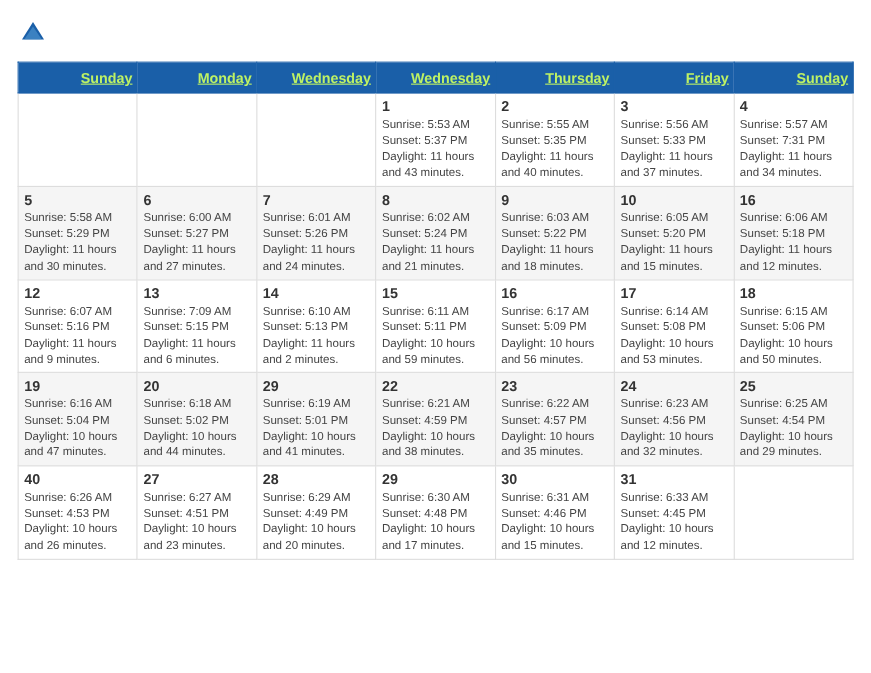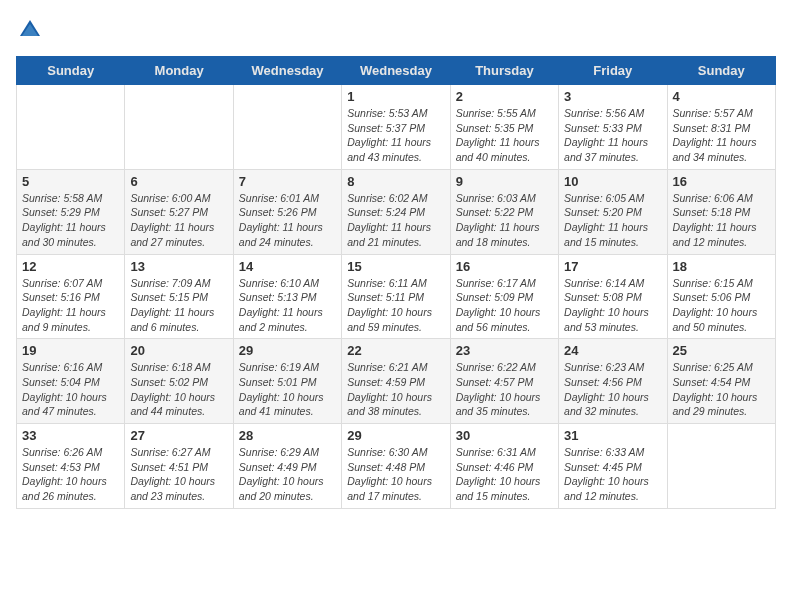--- a/index.html
+++ b/index.html
@@ -45,26 +45,27 @@
       font-size: 16px;
       color: #555;
     }
     .calendar {
       width: 100%;
       border-collapse: collapse;
       border: 1px solid #ccc;
     }
     .calendar th {
       background: #1a5fa8;
-      color: #e5e5e5;
+      color: #bef264;
       font-size: 13px;
       font-weight: bold;
       padding: 6px 4px;
-      text-align: center;
+      text-align: right;
       border: 1px solid #1a5fa8;
+      text-decoration: underline;
     }
     .calendar td {
       vertical-align: top;
       border: 1px solid #ddd;
       padding: 4px 5px;
       width: 108px;
       min-height: 80px;
       background: #fff;
     }
     .calendar tr:nth-child(even) td {
@@ -74,21 +75,20 @@
       font-size: 13px;
       font-weight: bold;
       color: #333;
       display: block;
       margin-bottom: 2px;
     }
     .day-info {
       font-size: 10.5px;
       color: #444;
       line-height: 1.4;
-      font-style: italic;
     }
     .empty-cell {
       background: #fff !important;
     }
   </style>
 </head>
 <body>
 
 <div class="header">
   <div class="logo">
@@ -141,21 +141,21 @@
         <td>
           <span class="day-number">3</span>
           <div class="day-info">Sunrise: 5:56 AM
 Sunset: 5:33 PM
 Daylight: 11 hours
 and 37 minutes.</div>
         </td>
         <td>
           <span class="day-number">4</span>
           <div class="day-info">Sunrise: 5:57 AM
-Sunset: 8:31 PM
+Sunset: 7:31 PM
 Daylight: 11 hours
 and 34 minutes.</div>
         </td>
       </tr>
       <tr>
         <td>
           <span class="day-number">5</span>
           <div class="day-info">Sunrise: 5:58 AM
 Sunset: 5:29 PM
 Daylight: 11 hours
@@ -301,21 +301,21 @@
         <td>
           <span class="day-number">25</span>
           <div class="day-info">Sunrise: 6:25 AM
 Sunset: 4:54 PM
 Daylight: 10 hours
 and 29 minutes.</div>
         </td>
       </tr>
       <tr>
         <td>
-          <span class="day-number">33</span>
+          <span class="day-number">40</span>
           <div class="day-info">Sunrise: 6:26 AM
 Sunset: 4:53 PM
 Daylight: 10 hours
 and 26 minutes.</div>
         </td>
         <td>
           <span class="day-number">27</span>
           <div class="day-info">Sunrise: 6:27 AM
 Sunset: 4:51 PM
 Daylight: 10 hours

